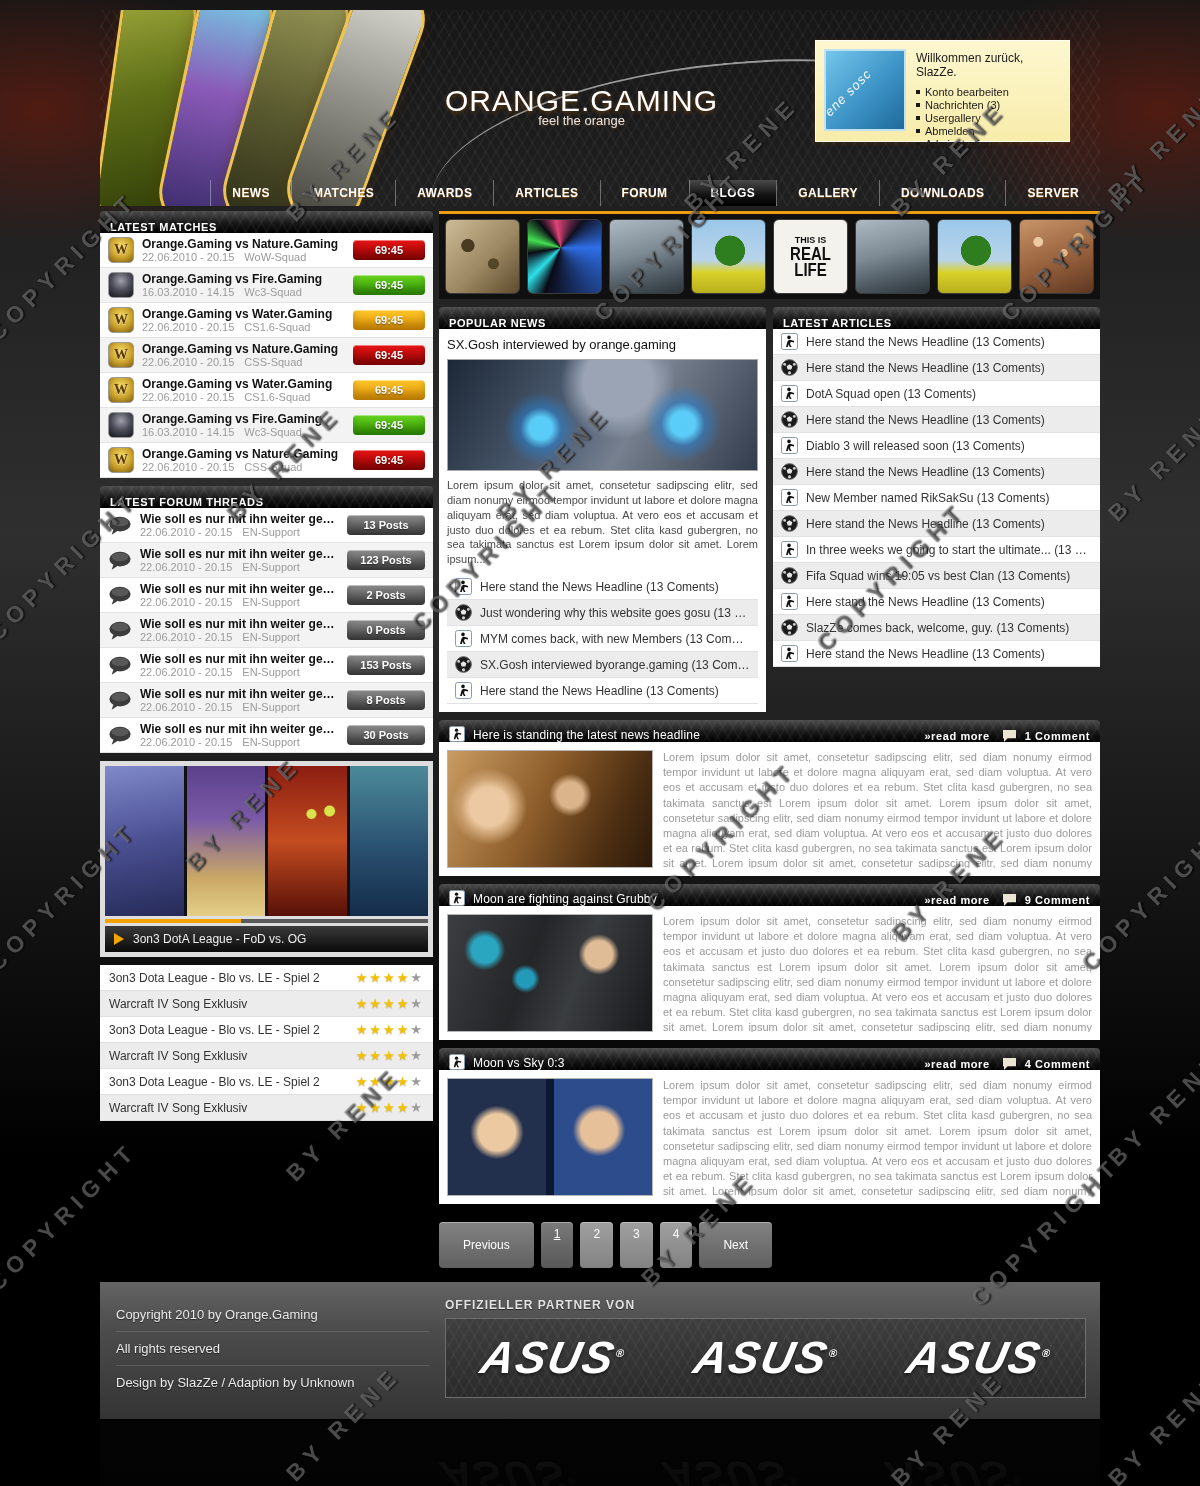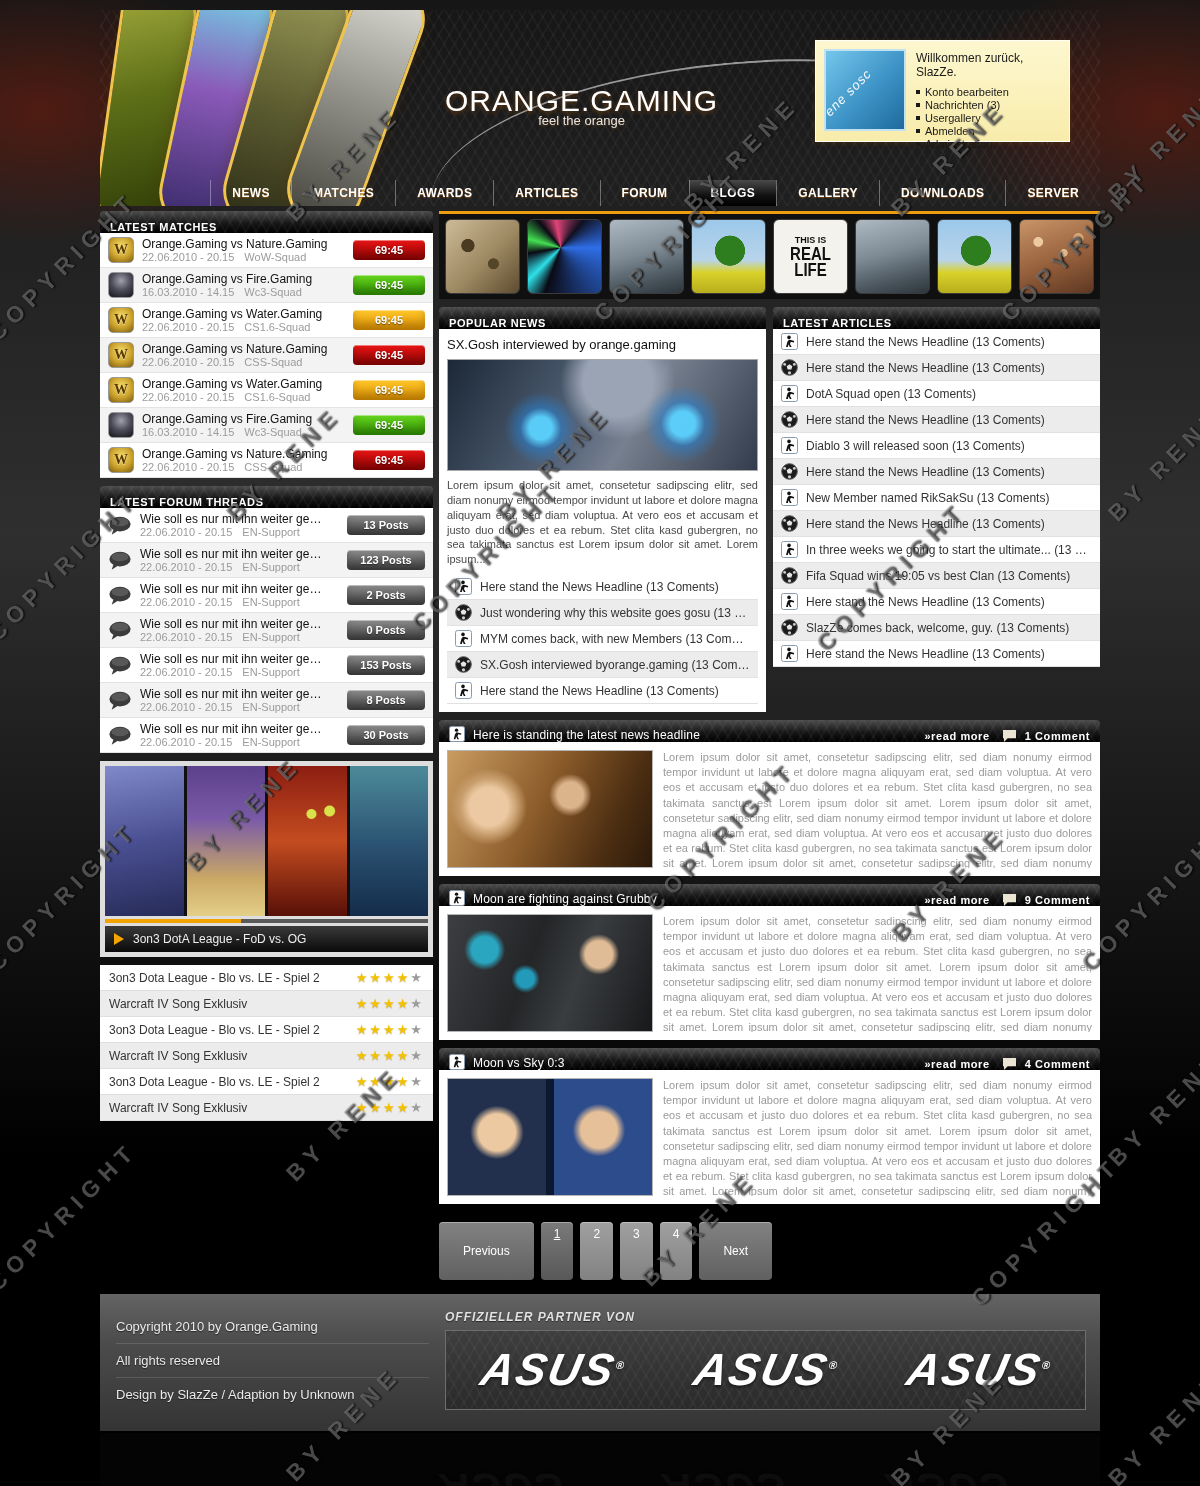--- a/index.html
+++ b/index.html
@@ -46,21 +46,21 @@
 .panel-body{background:#fff}
 
 
 .srow{display:flex;align-items:center;gap:8px;padding:4px 8px;border-bottom:1px solid #e3e3e3;background:#fff;cursor:pointer}
 .panel-body div.srow:nth-of-type(even){background:#f3f3f3}
 .gicon{width:26px;height:26px;flex:none;border-radius:5px;border:1px solid #9a9a9a;position:relative}
 .srow.wow .gicon{background:radial-gradient(circle at 50% 38%,#f9e274 0%,#cba22c 55%,#7c5c10 100%)}
 .srow.wow .gicon::after{content:"W";position:absolute;inset:0;display:flex;align-items:center;justify-content:center;font-family:"Liberation Serif",serif;font-weight:bold;color:#5a3a00;font-size:14px;text-shadow:0 1px 0 rgba(255,255,255,.5)}
 .srow.wc3 .gicon{background:radial-gradient(circle at 50% 32%,#a0a0ae 0%,#4c4c58 48%,#14141a 100%)}
 .sinfo{flex:1;min-width:0}
-.stitle{font-size:12px;font-weight:normal;color:#111;white-space:nowrap;overflow:hidden}
+.stitle{font-size:12px;font-weight:bold;color:#111;white-space:nowrap;overflow:hidden}
 .smeta{font-size:11px;color:#9b9b9b;white-space:nowrap}
 .smeta .sq{margin-left:10px}
 .badge{flex:none;width:72px;text-align:center;padding:4px 0;border-radius:4px;color:#fff;font-size:11px;font-weight:bold;text-shadow:0 1px 1px rgba(0,0,0,.45);box-shadow:inset 0 1px 0 rgba(255,255,255,.45),inset 0 -7px 9px rgba(0,0,0,.18)}
 .badge.loss{background:linear-gradient(180deg,#e81414,#8e0202)}
 .badge.win{background:linear-gradient(180deg,#67d51f,#2f9000)}
 .badge.draw{background:linear-gradient(180deg,#ffc72b,#dc8f00)}
 .badge.posts{background:linear-gradient(180deg,#8b8b8b,#404040);width:78px}
 .bub{width:24px;height:21px;flex:none}
 
 
@@ -136,30 +136,30 @@
  linear-gradient(110deg,#3c3e42 0%,#232527 40%,#3a3d40 62%,#17181a 100%)}
 .img-gamers{background:
  radial-gradient(circle at 24% 46%,#ecc9a0 0 11%,transparent 16%),
  radial-gradient(circle at 74% 44%,#e6c098 0 11%,transparent 16%),
  linear-gradient(90deg,#22304e 0 48%,#0a1830 48% 52%,#2c4c8c 52% 100%)}
 .nb-text{flex:1;font-size:11px;color:#9a9a9a;text-align:justify;line-height:1.38;height:118px;overflow:hidden}
 
 
 .pagination{display:flex;gap:7px;margin:2px 0 8px}
 .pg{padding:5px 13px;border-radius:4px;background:linear-gradient(180deg,#a0a0a0,#828282);color:#fff;font-size:12px;cursor:pointer;box-shadow:inset 0 1px 0 rgba(255,255,255,.35)}
-.pg.btn{background:linear-gradient(180deg,#828282,#606060);padding:22px 24px}
+.pg.btn{background:linear-gradient(180deg,#828282,#606060);padding:16px 24px}
 .pg.current{background:linear-gradient(180deg,#7a7a7a,#585858);text-decoration:underline}
 
 
 .footer{margin-top:6px;background:linear-gradient(180deg,#646464 0%,#4c4c4c 35%,#343434 100%);display:flex;padding:10px 0 14px}
 .f-left{flex:1;padding:6px 16px;color:#eaeaea;font-size:13px}
 .f-left .fl{padding:9px 0;border-bottom:1px solid rgba(255,255,255,.13);text-shadow:0 1px 1px rgba(0,0,0,.55)}
 .f-left .fl:last-child{border-bottom:none}
 .f-right{width:655px;flex:none;padding:4px 14px 0 0}
-.f-plabel{color:#e2e2e2;font-style:italic;font-weight:bold;font-size:12px;letter-spacing:1px;margin:2px 0 6px;text-shadow:0 1px 1px rgba(0,0,0,.55)}
+.f-plabel{color:#e2e2e2;font-weight:bold;font-size:12px;letter-spacing:1px;margin:2px 0 6px;text-shadow:0 1px 1px rgba(0,0,0,.55)}
 .f-logos{border:1px solid #6e6e6e;background:
  repeating-linear-gradient(60deg,rgba(255,255,255,.03) 0 2px,transparent 2px 9px),
  repeating-linear-gradient(-60deg,rgba(255,255,255,.03) 0 2px,transparent 2px 9px),
  linear-gradient(180deg,#3e3e3e,#2a2a2a);display:flex;align-items:center;justify-content:space-around;height:80px}
 .asus{color:#fff;font-size:45px;font-weight:bold;font-style:italic;transform:skewX(-12deg);letter-spacing:2px;cursor:pointer;text-shadow:0 2px 3px rgba(0,0,0,.5)}
 .asus sup{font-size:11px;font-style:normal;letter-spacing:0}
 
 
 .reflection{position:relative;height:180px;margin-top:2px;overflow:hidden}
 .refl-inner{transform:scaleY(-1);opacity:.16;filter:blur(.6px)}

